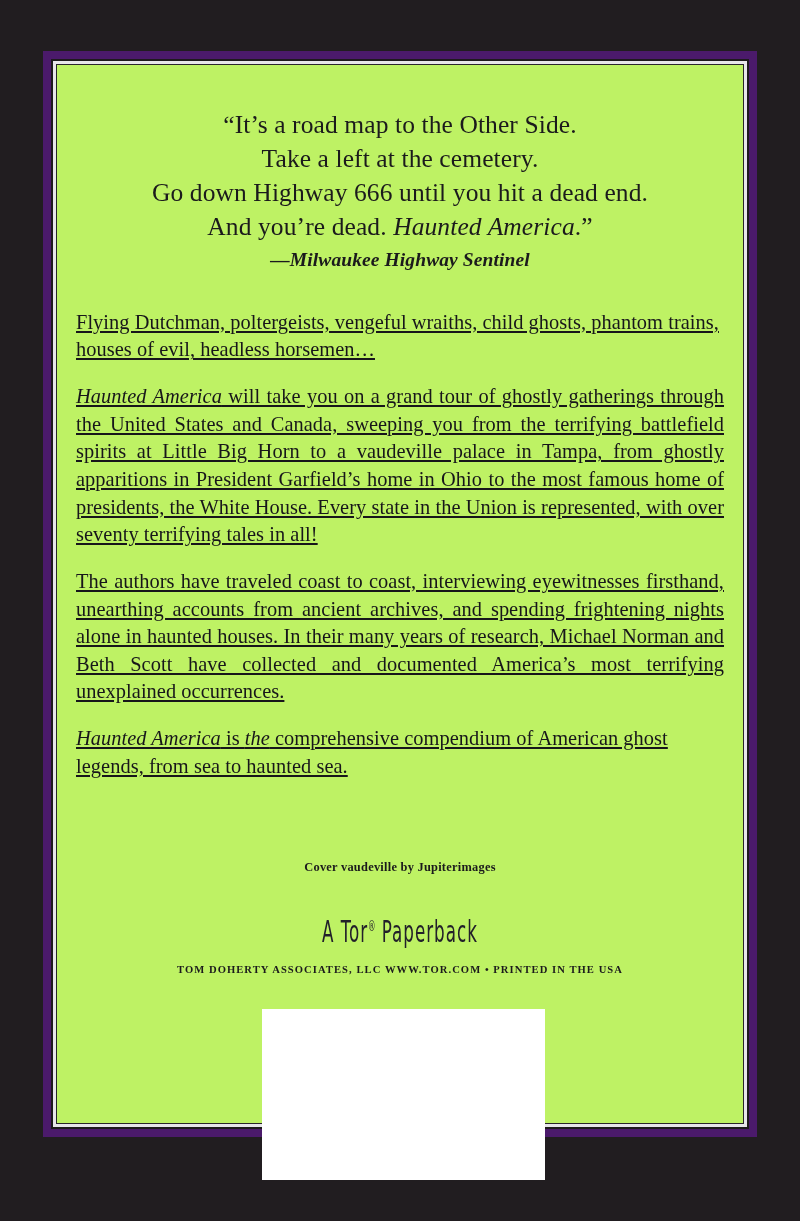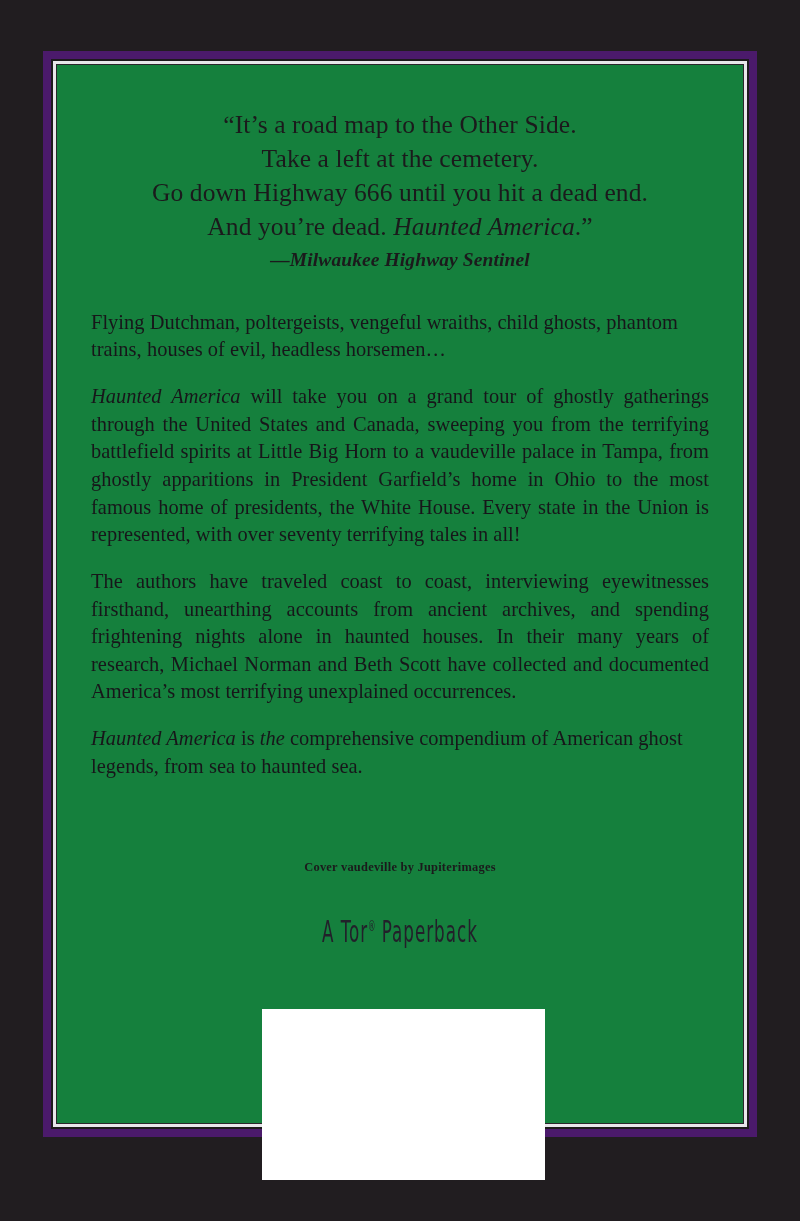--- a/index.html
+++ b/index.html
@@ -65,23 +65,23 @@
     box-sizing: border-box;
   }
 
   
   .panel {
     position: absolute;
     left: 57px;
     top: 65px;
     width: 686px;
     height: 1058px;
-    background: #15803d;
-    box-sizing: border-box;
-    padding: 0 34px;
+    background: #bef264;
+    box-sizing: border-box;
+    padding: 0 19px;
   }
 
   
   .pullquote {
     margin: 0;
     padding-top: 43px;
     text-align: center;
     color: #1b1a1c;
     font-size: 25.5px;
     line-height: 1.34;
@@ -99,20 +99,21 @@
     font-size: 19.5px;
     color: #1b1a1c;
     letter-spacing: 0.1px;
   }
 
   
   .body-copy {
     margin: 0;
     padding-top: 36px;
     color: #17161a;
+    text-decoration: underline;
   }
   .body-copy p {
     margin: 0 0 19px 0;
     font-size: 20.4px;
     line-height: 1.355;
     text-align: justify;
     text-justify: inter-word;
     letter-spacing: 0.05px;
     -webkit-hyphens: none;
     hyphens: none;
@@ -204,19 +205,20 @@
       <p>The authors have traveled coast to coast, interviewing eyewitnesses firsthand, unearthing accounts from ancient archives, and spending frightening nights alone in haunted houses. In their many years of research, Michael Norman and Beth Scott have collected and documented America’s most terrifying unexplained occurrences.</p>
 
       <p class="ragged last-para"><em>Haunted America</em><span> is </span><em>the</em><span> comprehensive compendium of American ghost legends, from sea to haunted sea.</span></p>
     </div>
 
     <div class="credits">
       <p class="photo-credit">Cover vaudeville by Jupiterimages</p>
 
       <p class="imprint"><span>A Tor</span><span class="reg">®</span><span> Paperback</span></p>
 
+      <p class="publisher-line">TOM DOHERTY ASSOCIATES, LLC WWW.TOR.COM • PRINTED IN THE USA</p>
     </div>
 
   </div>
 
   <div class="barcode-box"></div>
 
 </div>
 
 </body></html>

